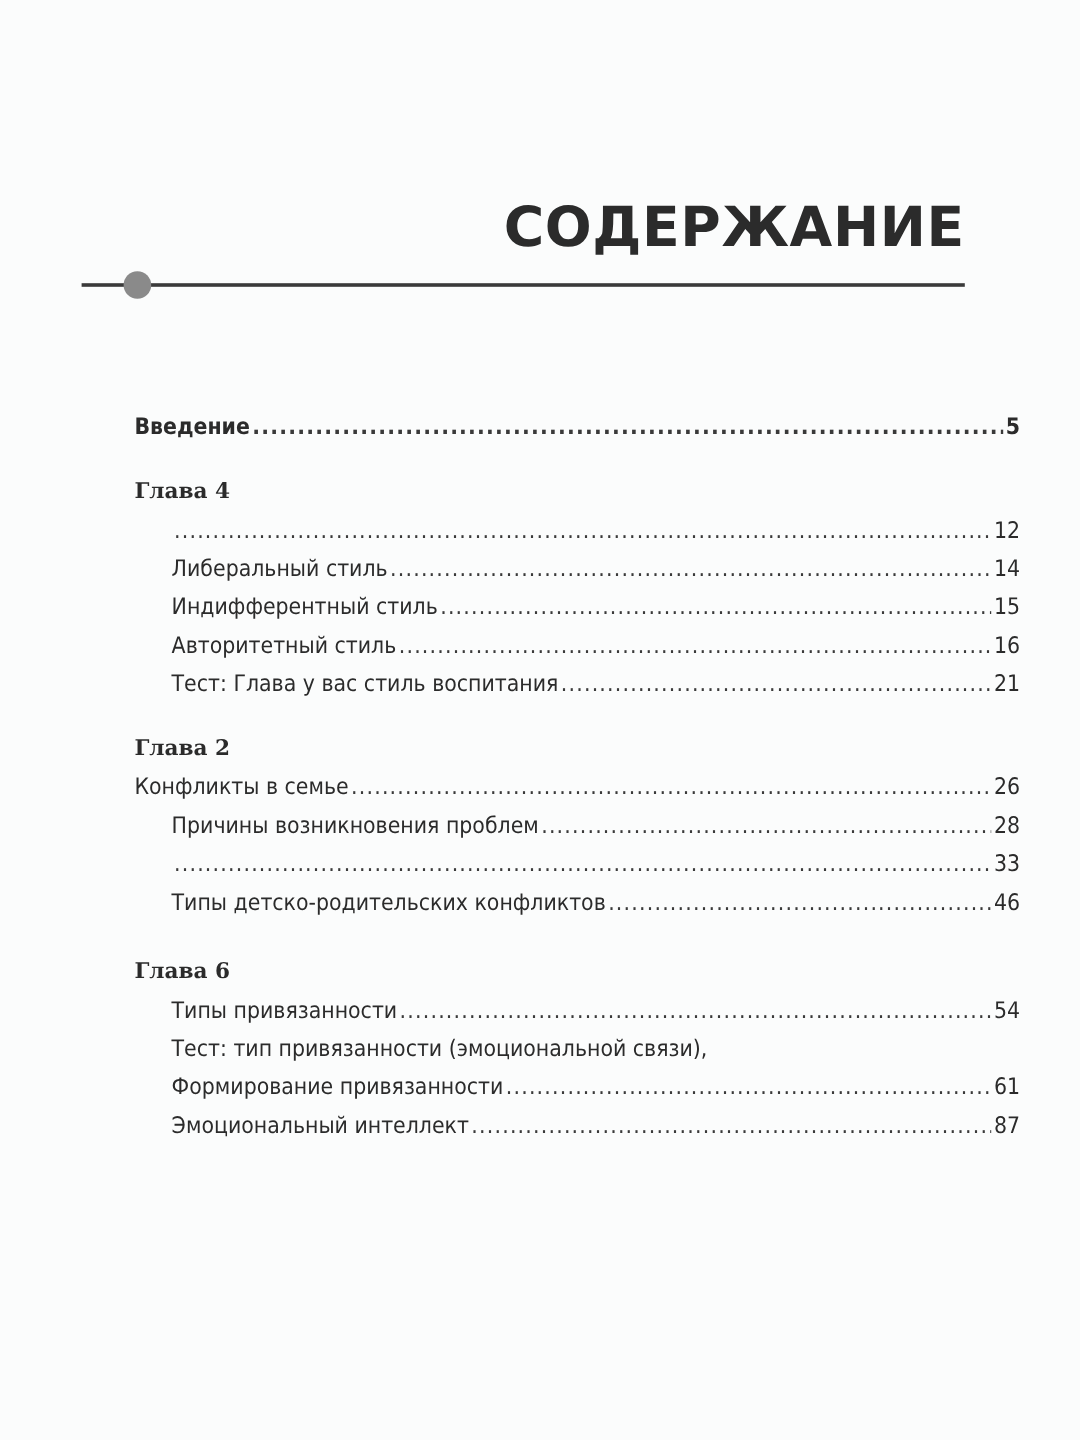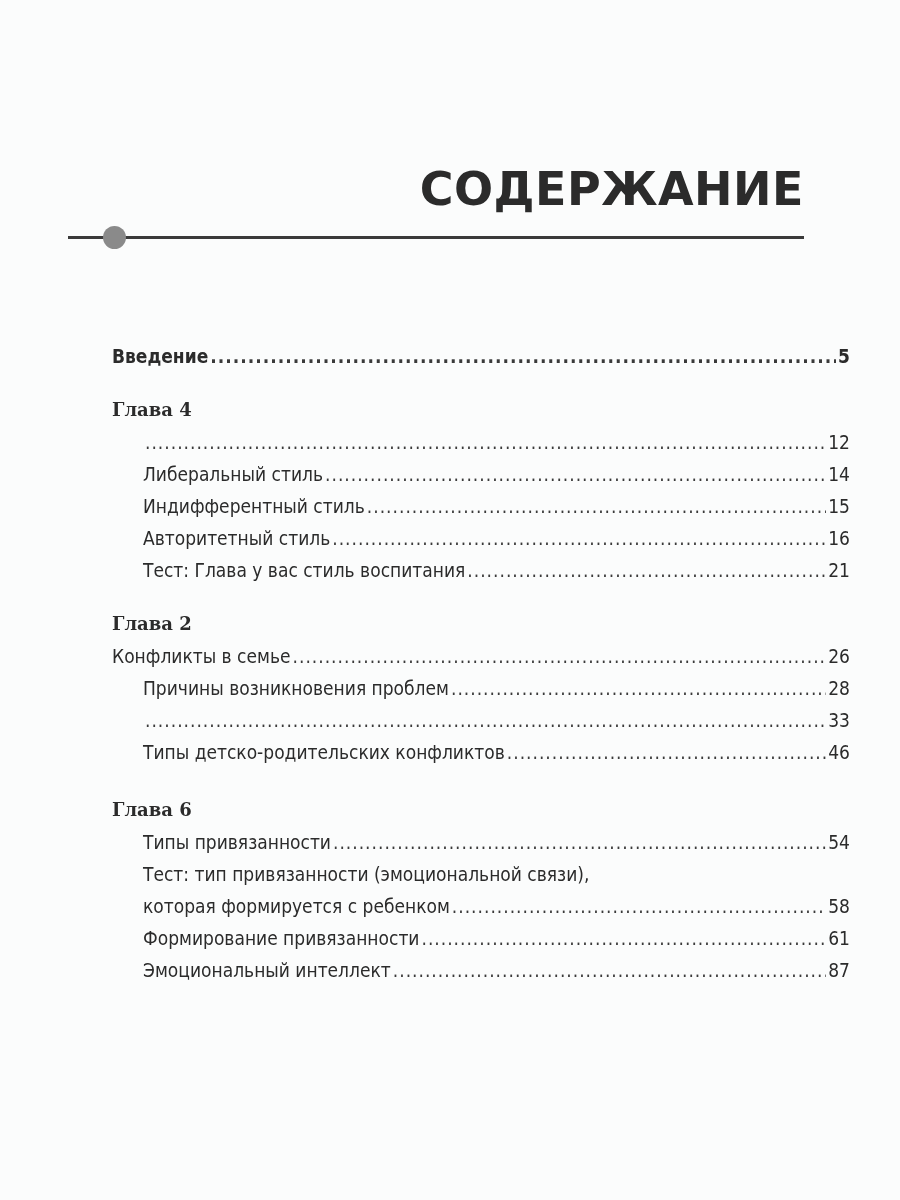--- a/index.html
+++ b/index.html
@@ -147,25 +147,20 @@
   <div class="chapter" style="margin-top:26px;">Глава 6</div>
   <div class="entry sub">
     <span class="label">Типы привязанности</span>
     <span class="dots"></span>
     <span class="page">54</span>
   </div>
   <div class="entry sub wrap-first">
     <span class="label">Тест: тип привязанности (эмоциональной связи),</span>
   </div>
   <div class="entry sub">
-    <span class="label">которая формируется с ребенком</span>
-    <span class="dots"></span>
-    <span class="page">58</span>
-  </div>
-  <div class="entry sub">
     <span class="label">Формирование привязанности</span>
     <span class="dots"></span>
     <span class="page">61</span>
   </div>
   <div class="entry sub">
     <span class="label">Эмоциональный интеллект</span>
     <span class="dots"></span>
     <span class="page">87</span>
   </div>
 

